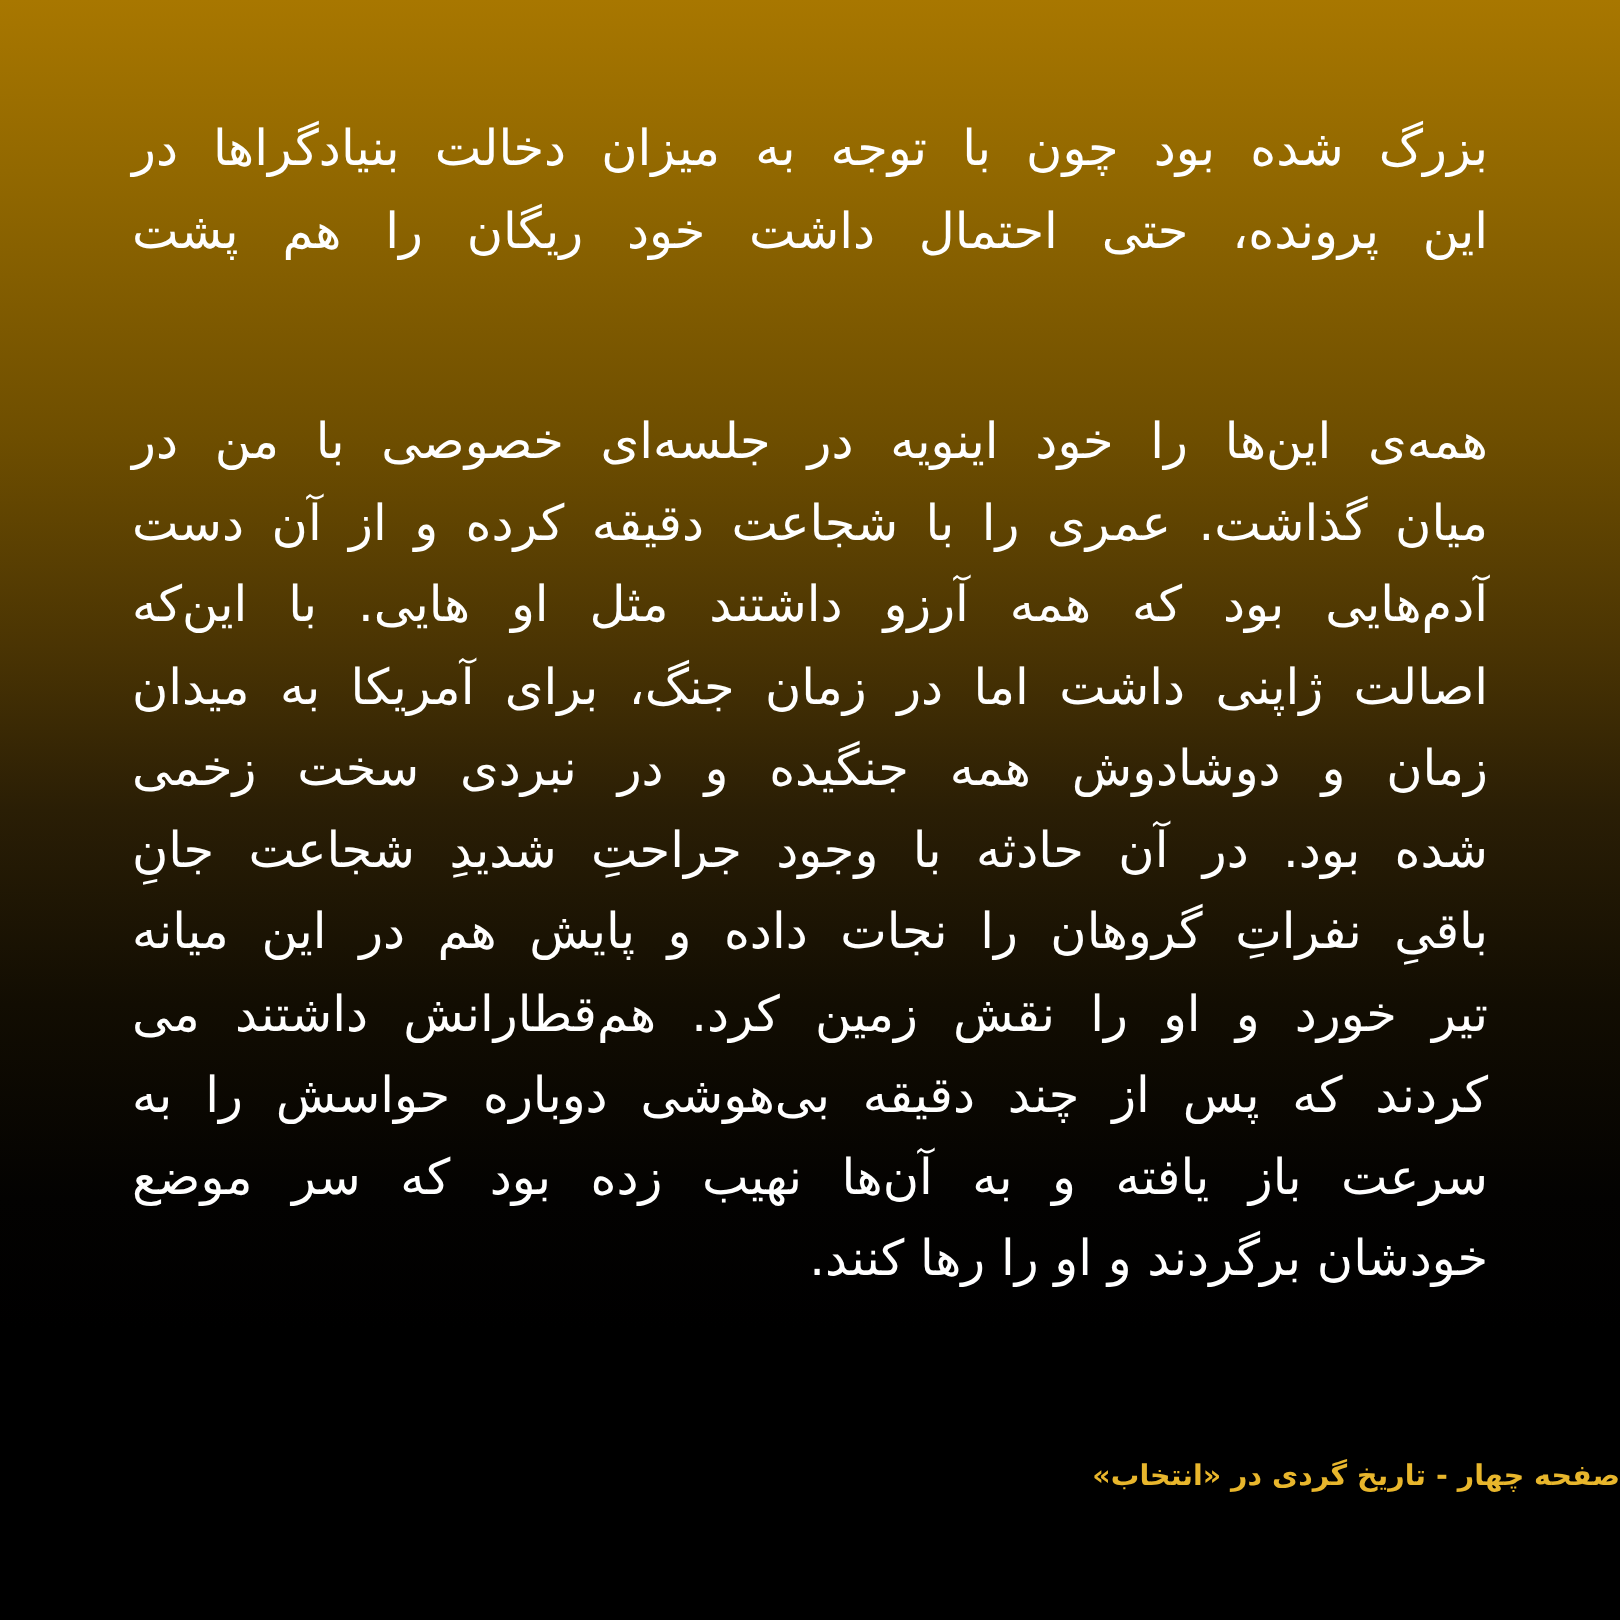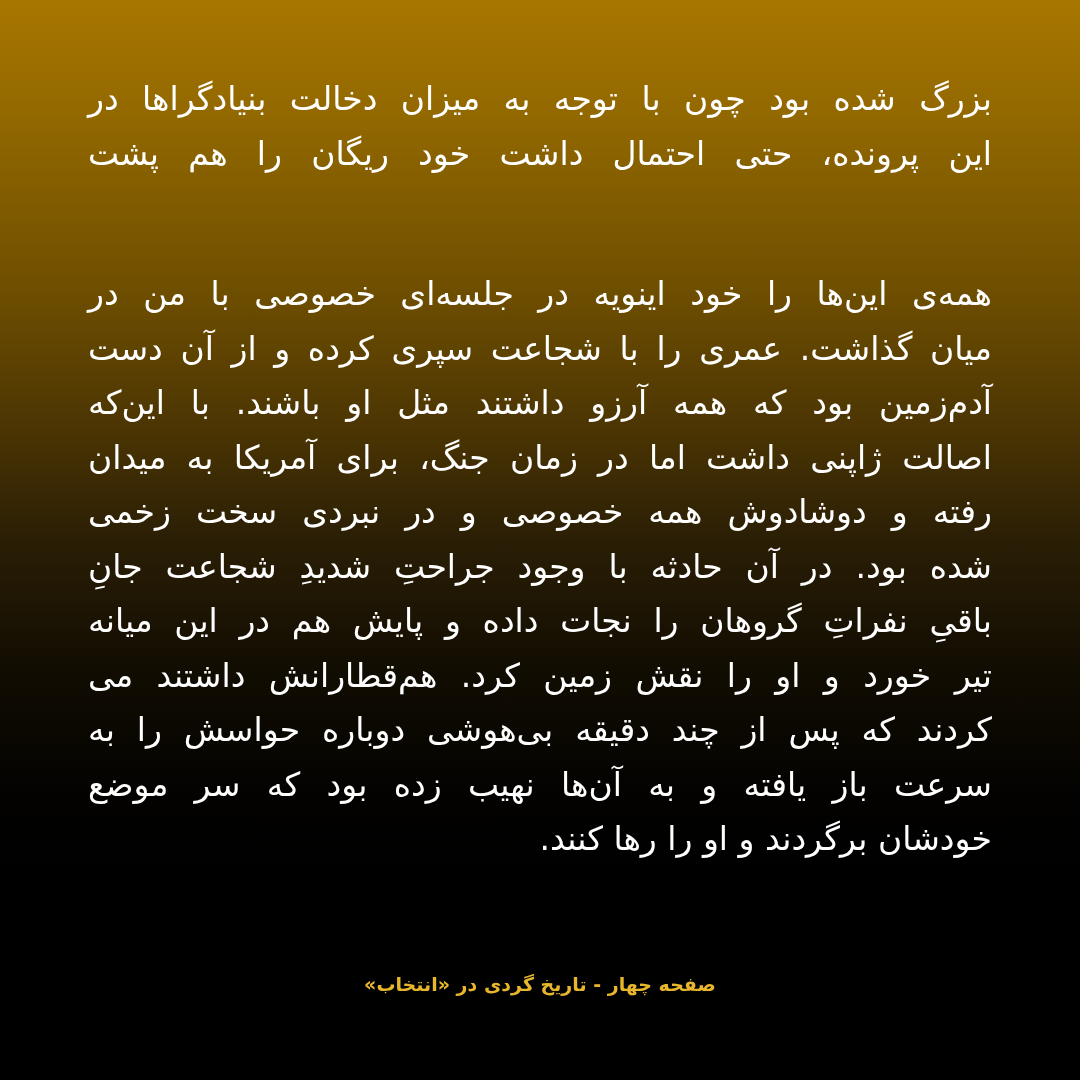--- a/index.html
+++ b/index.html
@@ -54,43 +54,42 @@
       text-align-last: justify;
     }
     .line.last {
       text-align-last: right;
     }
     .footer {
       position: absolute;
       left: 0;
       right: 0;
       top: 966px;
-      text-align: center;
       direction: rtl;
       color: #e8b62c;
       font-weight: bold;
       font-size: 19px;
       line-height: 36px;
     }
   </style>
 </head>
 <body>
 
 <div class="slide">
   <div class="text-block">
     <p class="paragraph">
       <span class="line">بزرگ شده بود چون با توجه به میزان دخالت بنیادگراها در</span>
       <span class="line">این پرونده، حتی احتمال داشت خود ریگان را هم پشت</span>
     </p>
     <p class="paragraph">
       <span class="line">همه‌ی این‌ها را خود اینویه در جلسه‌ای خصوصی با من در</span>
-      <span class="line">میان گذاشت. عمری را با شجاعت سپری کرده و از آن دست</span>
-      <span class="line">آدم‌زمین بود که همه آرزو داشتند مثل او باشند. با این‌که</span>
+      <span class="line">میان گذاشت. عمری را با شجاعت دقیقه کرده و از آن دست</span>
+      <span class="line">آدم‌هایی بود که همه آرزو داشتند مثل او هایی. با این‌که</span>
       <span class="line">اصالت ژاپنی داشت اما در زمان جنگ، برای آمریکا به میدان</span>
-      <span class="line">رفته و دوشادوش همه خصوصی و در نبردی سخت زخمی</span>
+      <span class="line">زمان و دوشادوش همه جنگیده و در نبردی سخت زخمی</span>
       <span class="line">شده بود. در آن حادثه با وجود جراحتِ شدیدِ شجاعت جانِ</span>
       <span class="line">باقیِ نفراتِ گروهان را نجات داده و پایش هم در این میانه</span>
       <span class="line">تیر خورد و او را نقش زمین کرد. هم‌قطارانش داشتند می</span>
       <span class="line">کردند که پس از چند دقیقه بی‌هوشی دوباره حواسش را به</span>
       <span class="line">سرعت باز یافته و به آن‌ها نهیب زده بود که سر موضع</span>
       <span class="line last">خودشان برگردند و او را رها کنند.</span>
     </p>
   </div>
 
   <div class="footer">صفحه چهار - تاریخ گردی در «انتخاب»</div>

